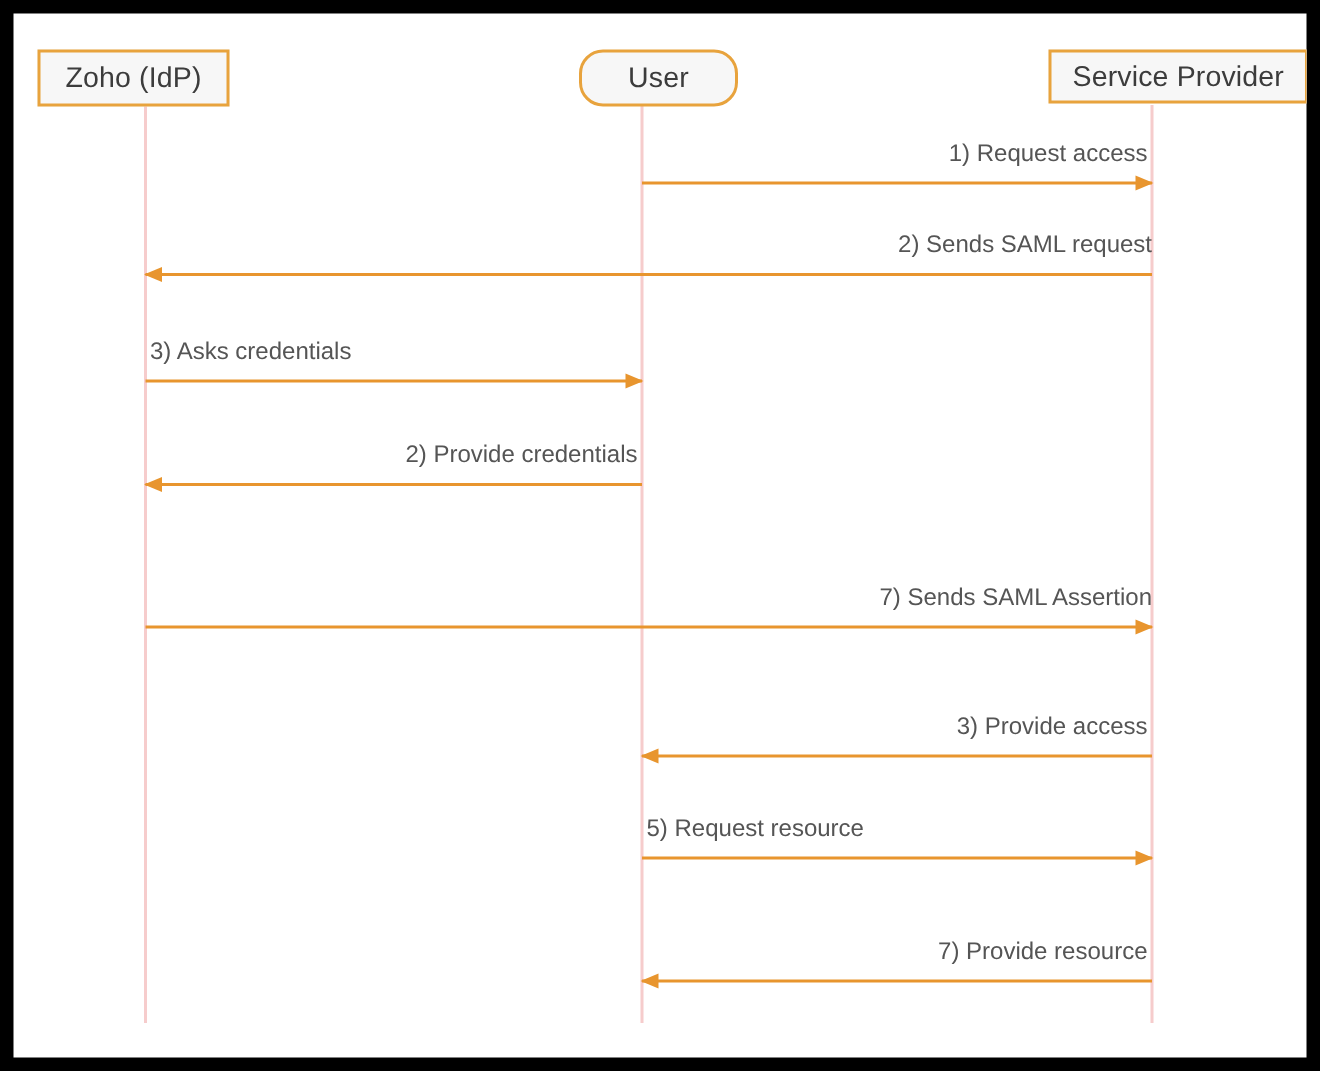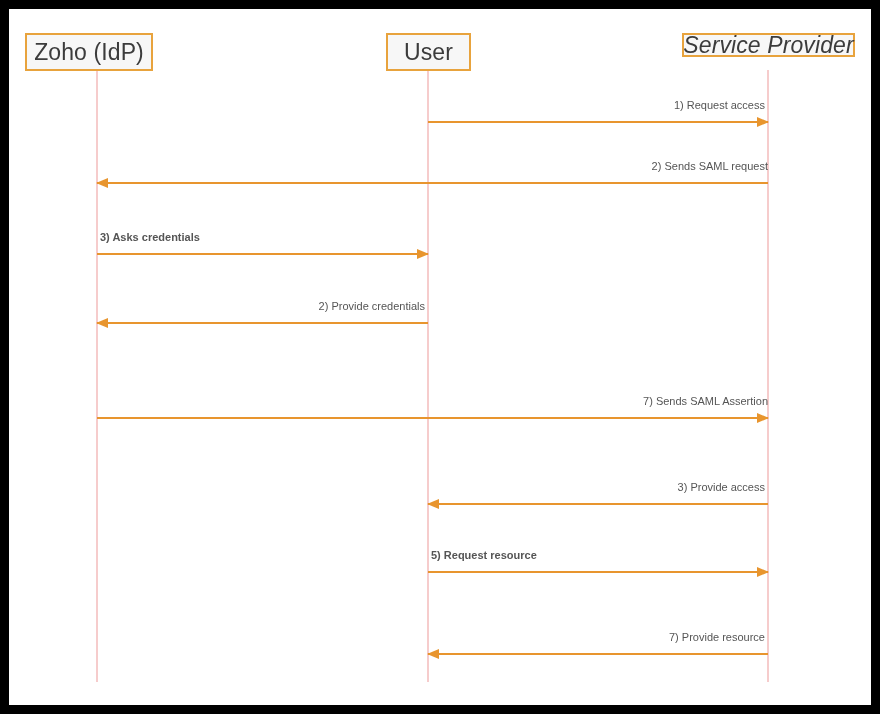--- a/index.html
+++ b/index.html
@@ -32,21 +32,21 @@
     overflow: hidden;
   }
 
   
   .participant {
     position: absolute;
     box-sizing: border-box;
     border: 2px solid #e8a33d;
     background: #f7f7f7;
     color: #3c3c3c;
-    font-size: 23px;
+    font-size: 19px;
     line-height: 1;
     display: flex;
     align-items: center;
     justify-content: center;
     white-space: nowrap;
     letter-spacing: 0.1px;
   }
 
   
   .lifeline {
@@ -80,48 +80,48 @@
     border-left: 12px solid #e8952e;
   }
   .arrowhead.left {
     left: -1px;
     border-right: 12px solid #e8952e;
   }
   .msg-label {
     position: absolute;
     bottom: 9px;
     color: #555555;
-    font-size: 11px;
+    font-size: 16px;
     line-height: 1.2;
     white-space: nowrap;
   }
-  .msg-label.align-left  { left: 3px; text-align: left; font-weight: bold; }
+  .msg-label.align-left  { left: 3px; text-align: left; }
   .msg-label.align-right { right: 3px; text-align: right; }
   .msg-label.align-center{ left: 0; right: 0; text-align: right; }
 </style>
 </head>
 <body>
 
 <div id="frame">
   <div id="canvas">
 
     <div id="lifelines">
         <div class="lifeline" style="left: 87.3px; top: 61px; height: 612px;"></div>
         <div class="lifeline" style="left: 418.3px; top: 61px; height: 612px;"></div>
         <div class="lifeline" style="left: 758.3px; top: 61px; height: 612px;"></div>
       </div>
 
     <div id="participants">
         <div class="participant" style="left: 16px; top: 24px; width: 128px; height: 38px;">
           <span>Zoho (IdP)</span>
         </div>
-        <div class="participant" style="left: 377px; top: 24px; width: 85px; height: 38px;">
+        <div class="participant" style="left: 377px; top: 24px; width: 106px; height: 38px; border-radius: 16px;">
           <span>User</span>
         </div>
-        <div class="participant" style="left: 673px; top: 24px; width: 173px; height: 24px; font-style: italic;">
+        <div class="participant" style="left: 690px; top: 24px; width: 173px; height: 36px;">
           <span>Service Provider</span>
         </div>
       </div>
 
     <div id="messages">
         <div class="message" style="left: 419px; top: 112px; width: 340px;">
           <div class="msg-line" style="width: 340px;"></div>
           <div class="arrowhead right"></div>
           <div class="msg-label align-right">1) Request access</div>
         </div>

